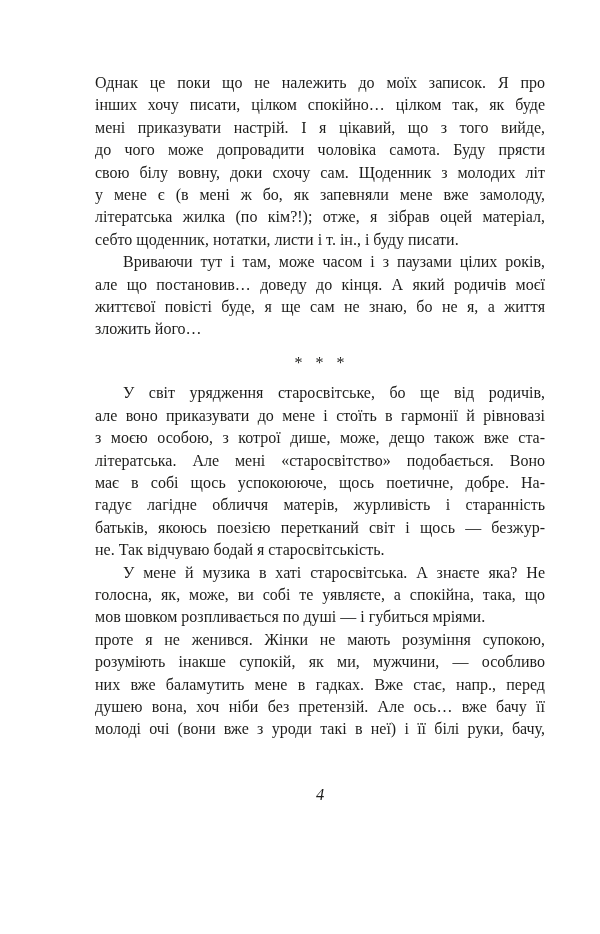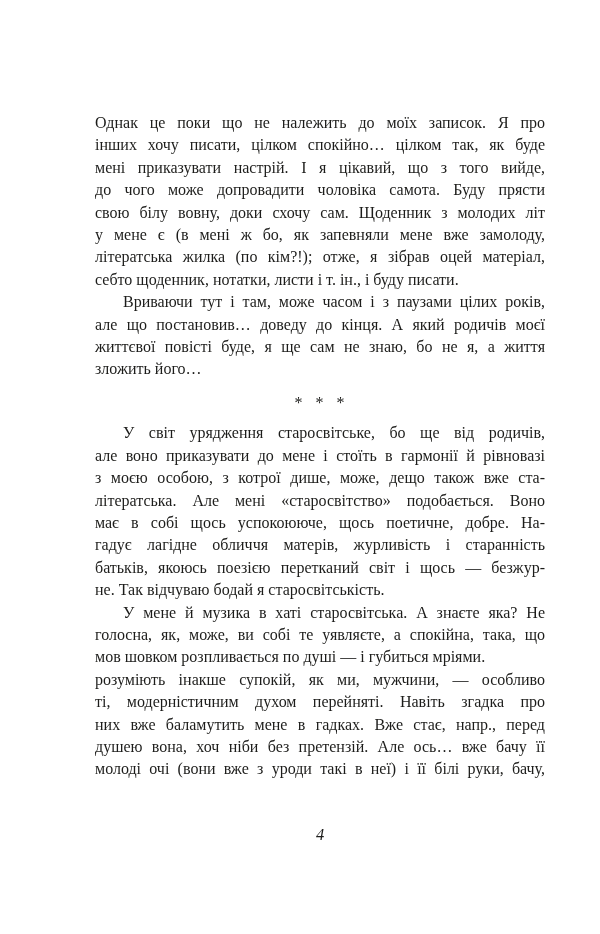--- a/index.html
+++ b/index.html
@@ -11,21 +11,21 @@
     height: 934px;
     background: #ffffff;
     font-family: "Liberation Serif", "DejaVu Serif", serif;
     color: #1d1d1b;
     overflow: hidden;
   }
   .book-page {
     box-sizing: border-box;
     width: 600px;
     height: 934px;
-    padding: 112px 55px 0 95px;
+    padding: 72px 55px 0 95px;
   }
   .text-block {
     font-size: 16px;
     line-height: 22.4px;
   }
   .para {
     margin: 0;
   }
   .line {
     text-align: justify;
@@ -85,21 +85,21 @@
         <div class="line">гадує лагідне обличчя матерів, журливість і старанність</div>
         <div class="line">батьків, якоюсь поезією перетканий світ і щось — безжур-</div>
         <div class="line endline">не. Так відчуваю бодай я старосвітськість.</div>
       </div>
       <div class="para">
         <div class="line indent">У мене й музика в хаті старосвітська. А знаєте яка? Не</div>
         <div class="line">голосна, як, може, ви собі те уявляєте, а спокійна, така, що</div>
         <div class="line endline">мов шовком розпливається по душі — і губиться мріями.</div>
       </div>
       <div class="para">
+        <div class="line">проте я не женився. Жінки не мають розуміння супокою,</div>
         <div class="line">розуміють інакше супокій, як ми, мужчини, — особливо</div>
-        <div class="line">ті, модерністичним духом перейняті. Навіть згадка про</div>
         <div class="line">них вже баламутить мене в гадках. Вже стає, напр., перед</div>
         <div class="line">душею вона, хоч ніби без претензій. Але ось… вже бачу її</div>
         <div class="line">молоді очі (вони вже з уроди такі в неї) і її білі руки, бачу,</div>
       </div>
     </div>
   <div class="page-number">4</div>
 </main>
 
 </body></html>

